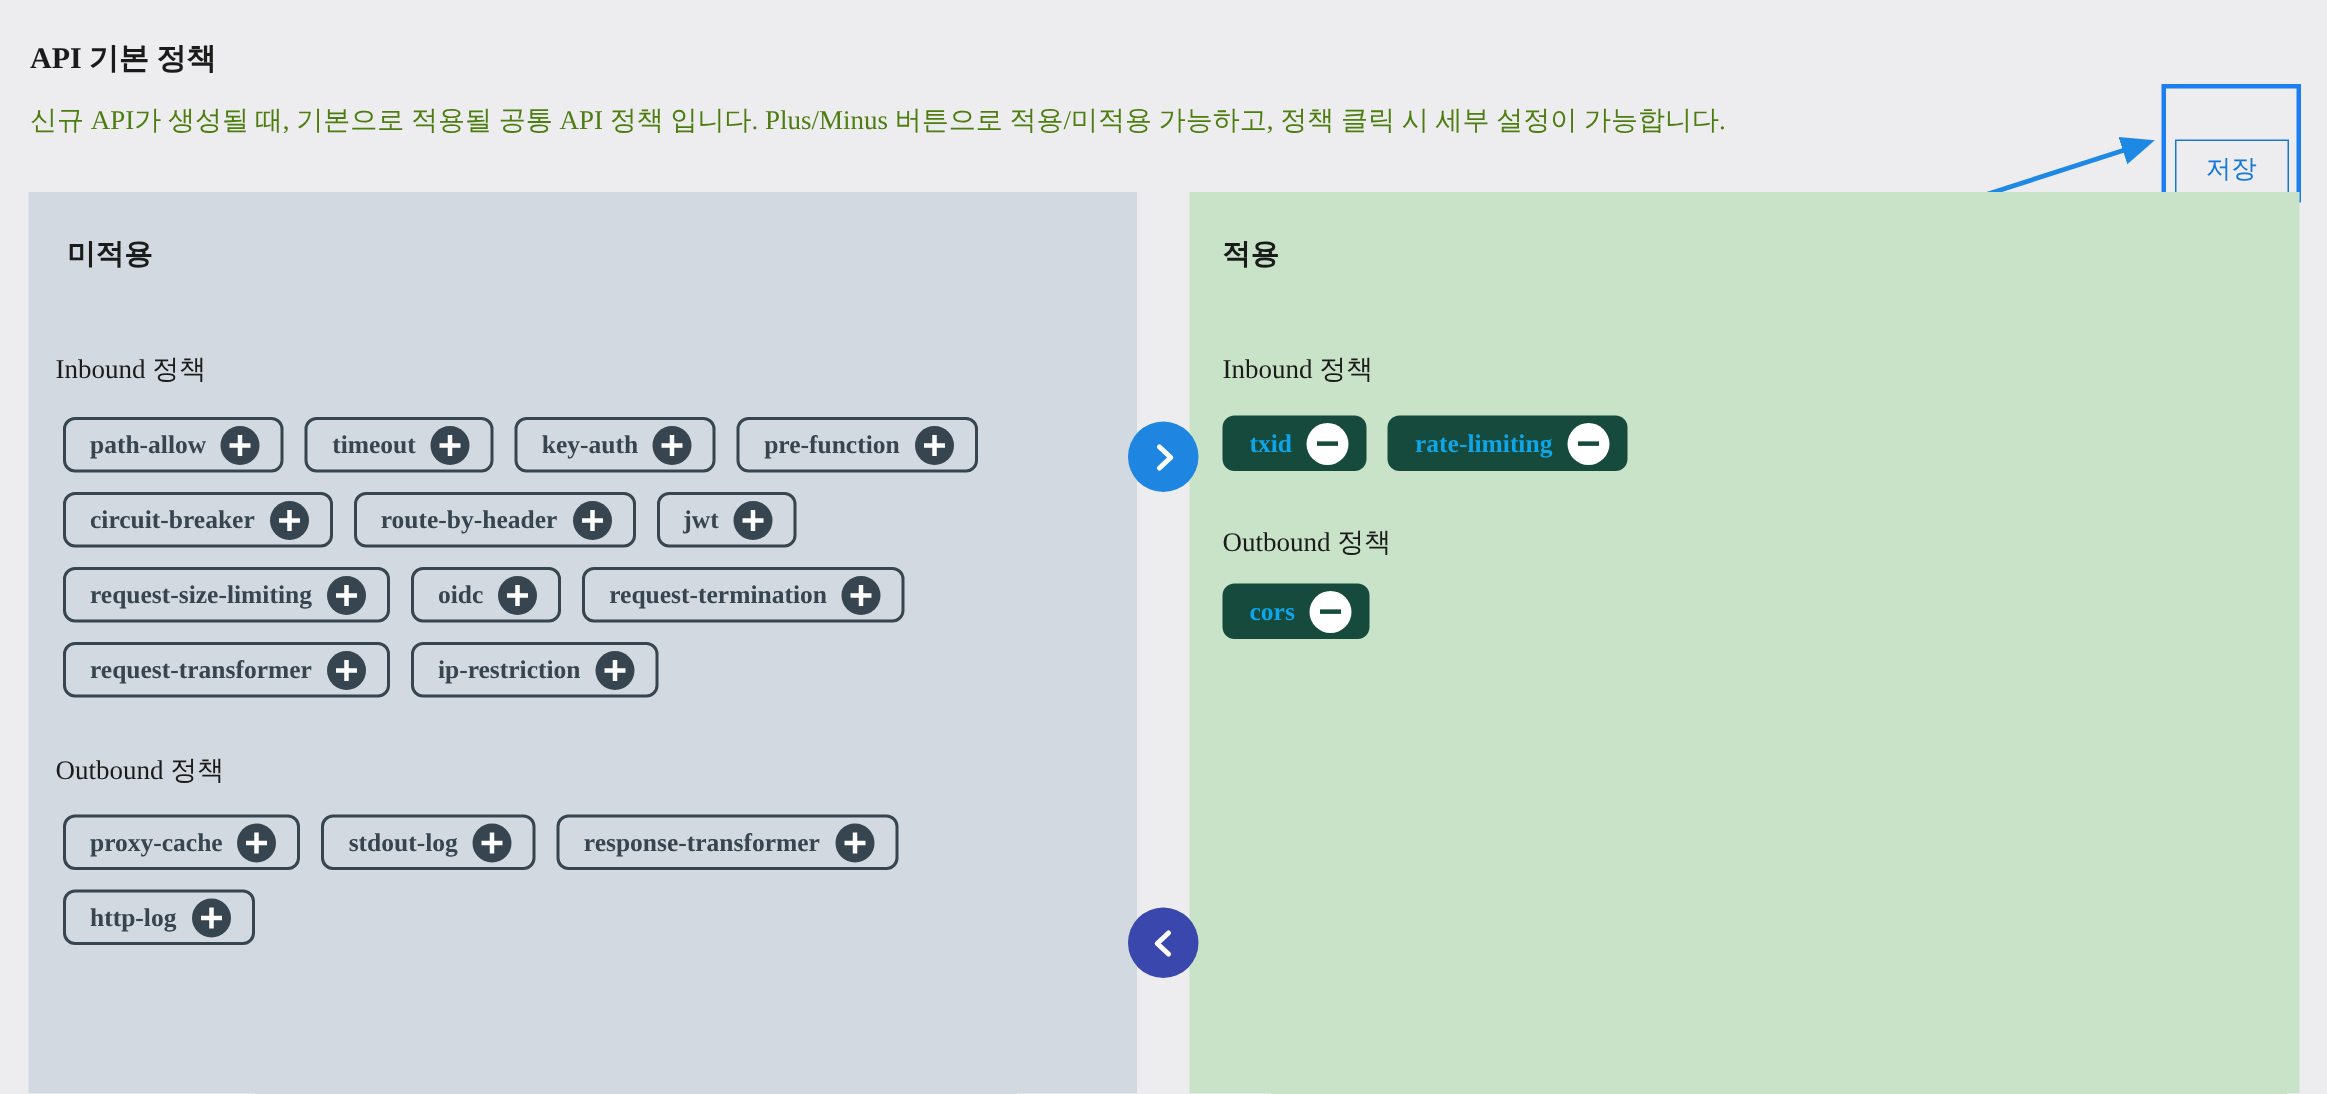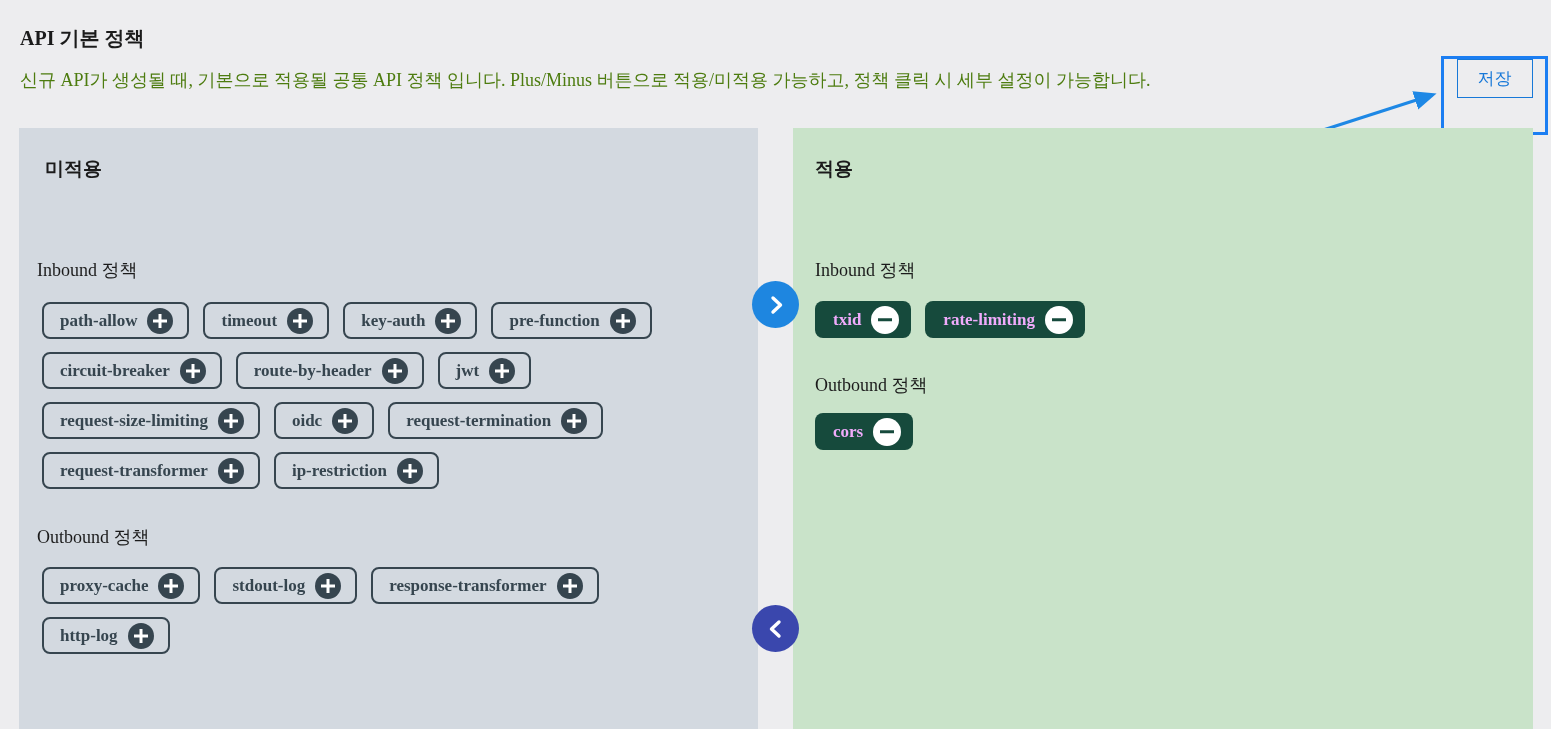--- a/index.html
+++ b/index.html
@@ -22,23 +22,23 @@
   .page-desc {
     margin: 15px 0 0 20px;
     font-size: 18px;
     color: #4d7c0f;
   }
 
   
   .save-annotation-box {
     position: absolute;
     left: 1441px; top: 31px;
-    width: 107px; height: 79px;
+    width: 93px; height: 79px;
     border: 3px solid #1b7ef2;
-    display: flex; align-items: flex-start; justify-content: center;
+    display: flex; align-items: flex-end; justify-content: center;
     background: transparent;
   }
   .save-button {
     width: 76px; height: 39px;
     border: 1.5px solid #1778d8;
     background: transparent;
     color: #1778d8;
     font-family: "Liberation Sans", sans-serif;
     font-size: 17px;
     cursor: pointer;
@@ -70,21 +70,21 @@
     font-size: 19px;
     font-weight: bold;
     color: #1b1b1b;
   }
   .panel-applied .panel-title { margin-left: 4px; }
 
   .section-label {
     font-size: 18px;
     color: #1b1b1b;
   }
-  .lbl-inbound { margin-top: 76px; }
+  .lbl-inbound { margin-top: 52px; }
   .lbl-outbound-un { margin-top: 36px; }
   .lbl-outbound-ap { margin-top: 35px; }
   .panel-applied .section-label { margin-left: 4px; }
 
   .chip-group {
     margin: 20px 0 0 5px;
     max-width: 645px;
     display: flex; flex-wrap: wrap;
     gap: 13px 14px;
   }
@@ -106,21 +106,21 @@
     white-space: nowrap;
   }
   .chip.add {
     background: transparent;
     border: 2px solid #36454f;
     color: #36454f;
   }
   .chip.remove {
     background: #164a3c;
     border: none;
-    color: #f0abfc;
+    color: #0ea5e9;
     padding: 0 12px 0 18px;
   }
   .chip-icon {
     position: relative;
     width: 26px; height: 26px;
     border-radius: 50%;
     flex: none;
   }
   .chip.add .chip-icon { background: #36454f; }
   .chip.add .chip-icon::before,

